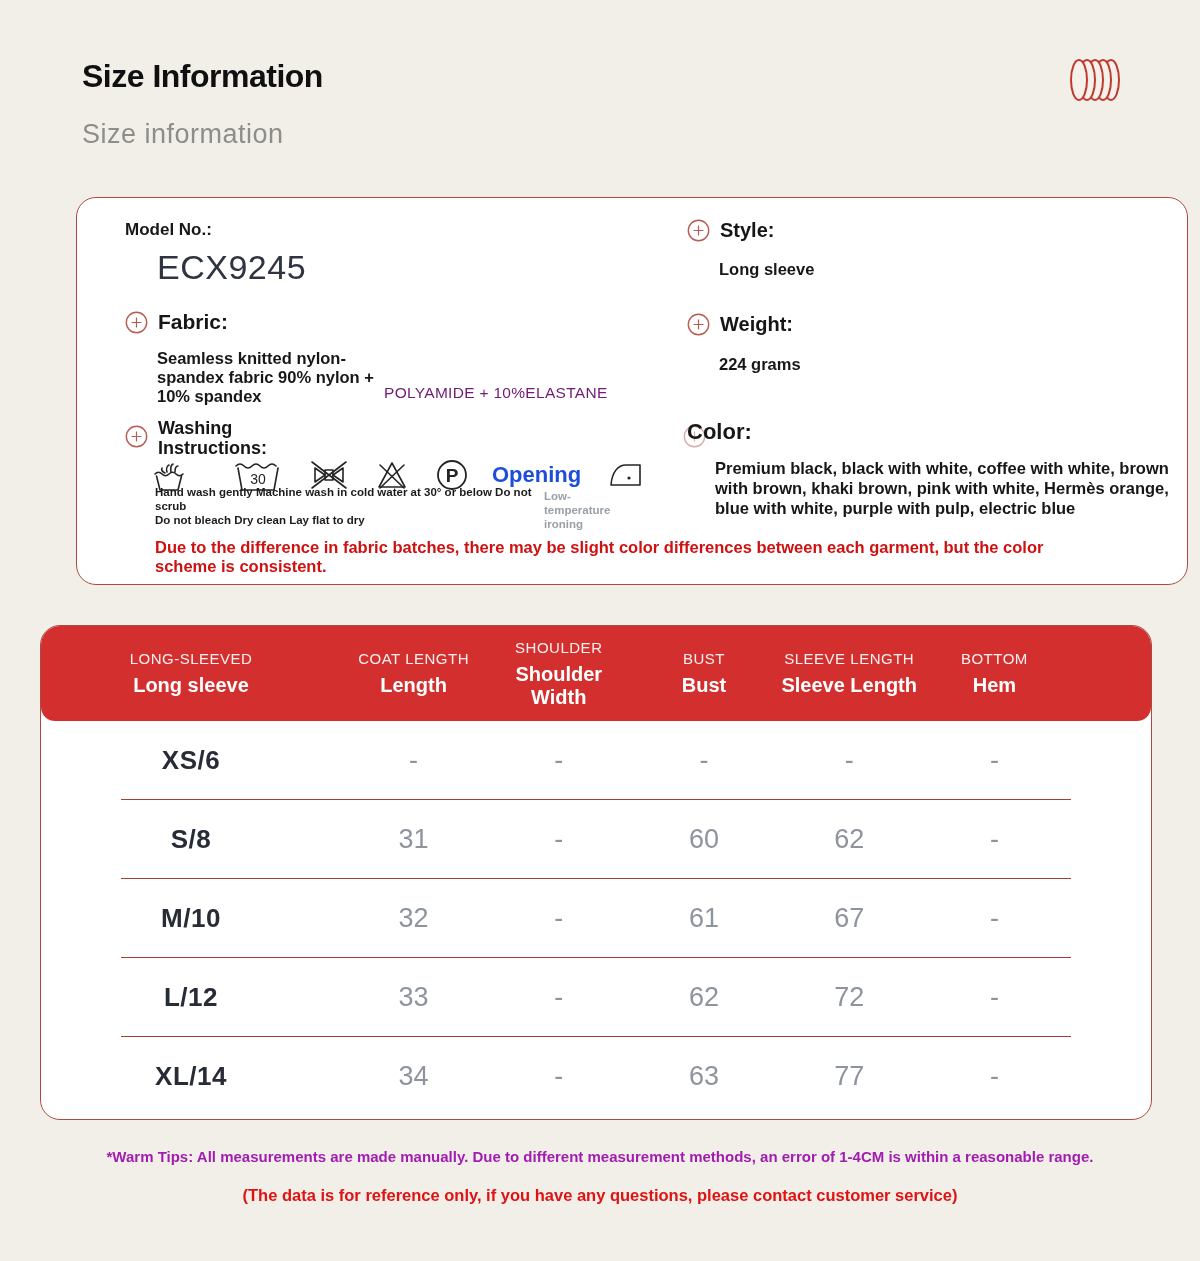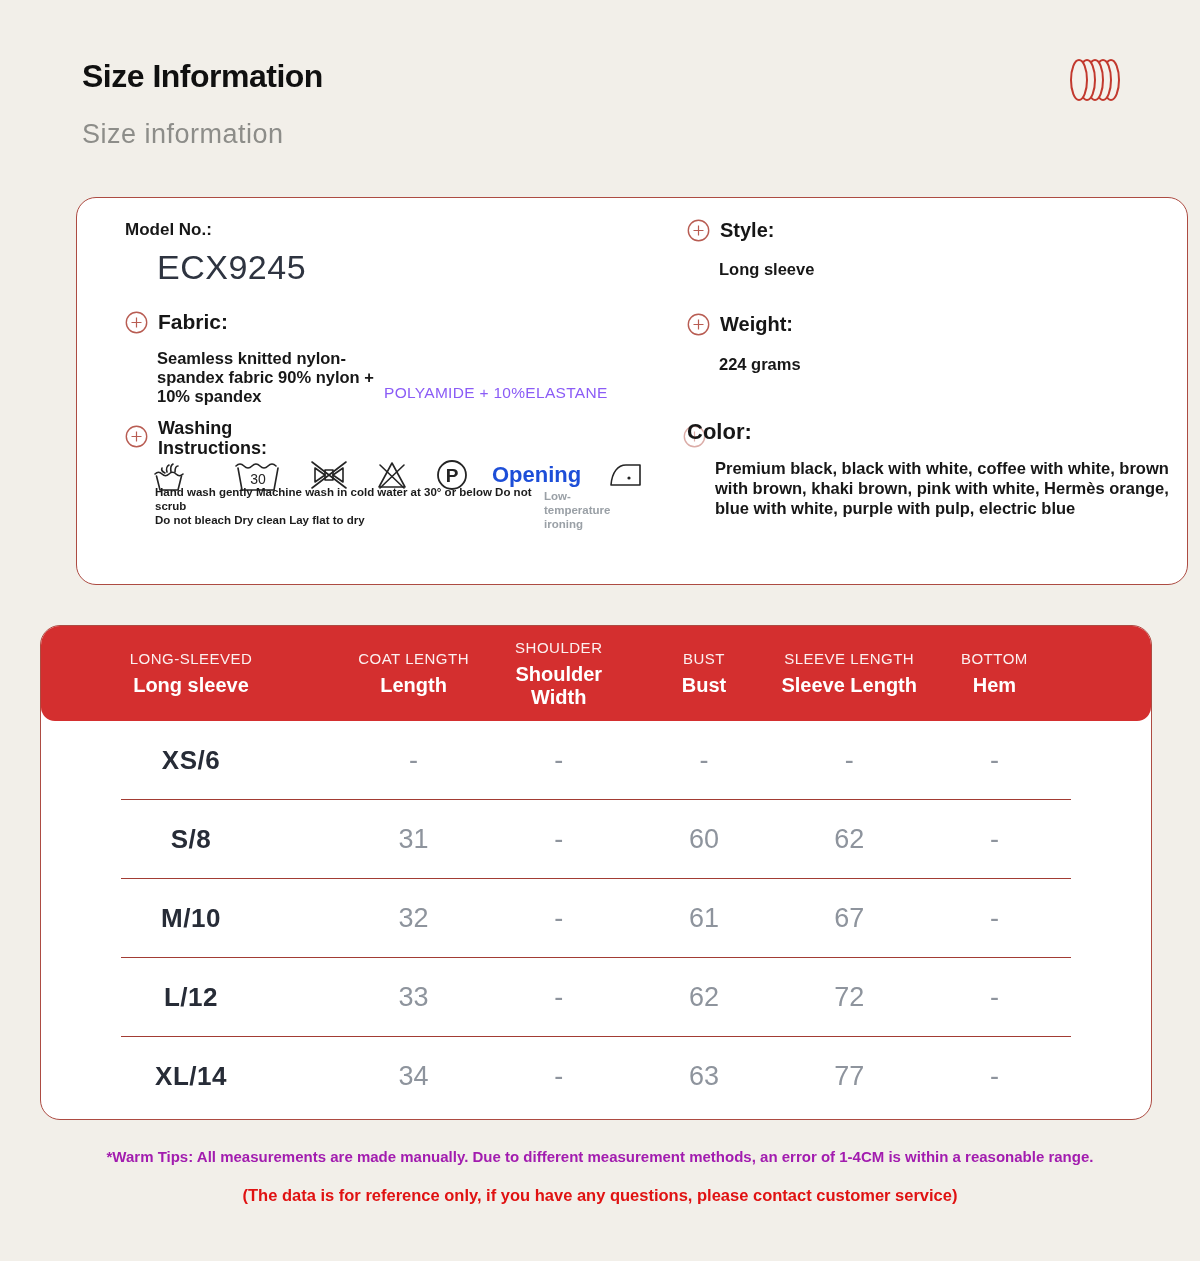--- a/index.html
+++ b/index.html
@@ -28,21 +28,21 @@
   }
   .abs{position:absolute;}
   .sec-label{font-weight:bold;color:#161616;}
   .icon-row{display:flex;align-items:center;gap:10px;}
   .plus{width:23px;height:23px;flex:0 0 auto;}
   .model-label{left:48px;top:22px;font-size:17px;font-weight:bold;}
   .model-value{left:80px;top:50px;font-size:34px;color:#2e3440;letter-spacing:0.5px;}
   .fabric-row{left:48px;top:112px;}
   .fabric-row .sec-label{font-size:21px;}
   .fabric-text{left:80px;top:151px;width:240px;font-size:16.5px;font-weight:bold;line-height:19px;}
-  .fabric-alt{left:307px;top:186px;font-size:15.5px;color:#8b5cf6;letter-spacing:0.3px;}
+  .fabric-alt{left:307px;top:186px;font-size:15.5px;color:#701a75;letter-spacing:0.3px;}
   .wash-row{left:48px;top:220px;align-items:flex-start;}
   .wash-row .plus{margin-top:7px;}
   .wash-row .sec-label{font-size:18px;line-height:20px;width:160px;}
   .wash-icons{left:76px;top:260px;display:flex;align-items:center;gap:27px;height:34px;}
   .wash-icons svg{display:block;}
   .mw30{margin-left:22px;}
   .opening{font-size:22px;font-weight:800;color:#1d4ed8;margin-left:-4px;}
   .wash-captions{left:78px;top:287px;width:400px;font-size:11.5px;font-weight:bold;line-height:14px;color:#1c1c1c;}
   .iron-caption{left:467px;top:291px;width:92px;font-size:11.5px;font-weight:bold;line-height:14px;color:#9aa0a6;}
   .style-row{left:610px;top:21px;}
@@ -177,20 +177,21 @@
 
   <div class="abs color-label">
     <svg class="plus" viewBox="0 0 23 23">
       <circle cx="11.5" cy="11.5" r="10.2" fill="none" stroke="#b85c52" stroke-width="1.4"></circle>
       <path d="M11.5 6.5v10M6.5 11.5h10" stroke="#b85c52" stroke-width="1.2" fill="none"></path>
     </svg>
     <span>Color:</span>
   </div>
   <div class="abs color-value">Premium black, black with white, coffee with white, brown with brown, khaki brown, pink with white, Hermès orange, blue with white, purple with pulp, electric blue</div>
 
+  <div class="abs notice">Due to the difference in fabric batches, there may be slight color differences between each garment, but the color scheme is consistent.</div>
 </section>
 
 <section class="table-card">
   <div class="tgrid thead">
     <div class="cell">
       <div class="top">LONG-SLEEVED</div>
       <div class="bot">Long sleeve</div>
     </div>
     <div class="cell">
       <div class="top">COAT LENGTH</div>

